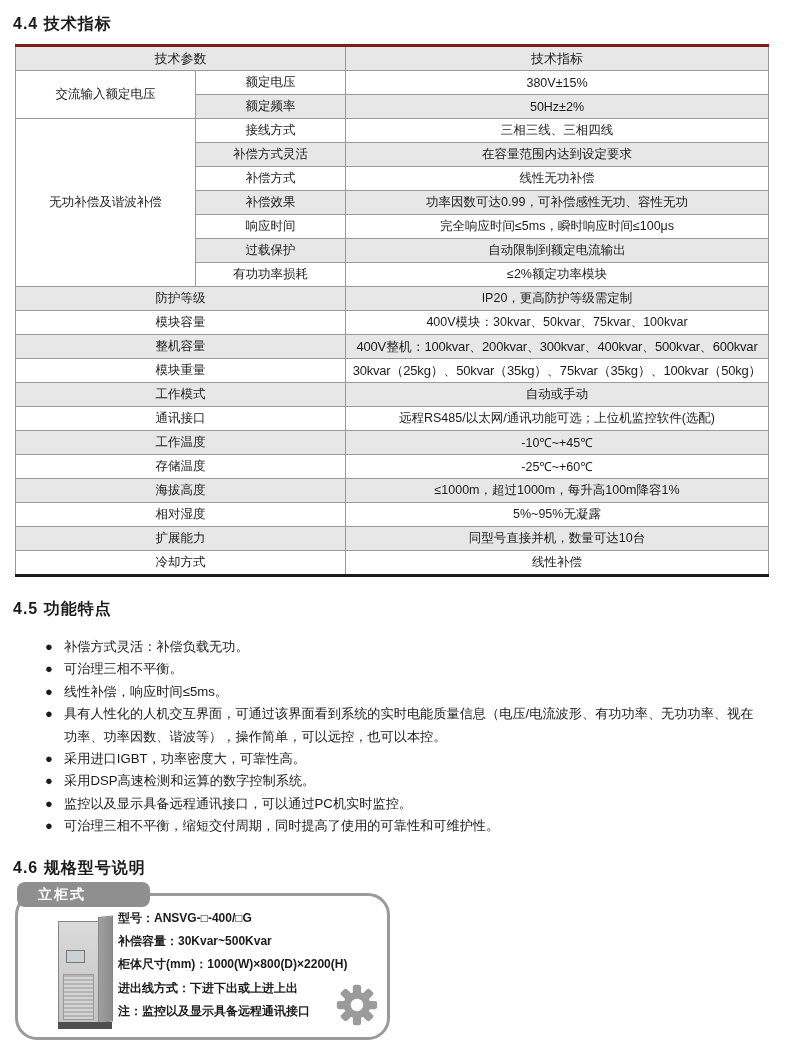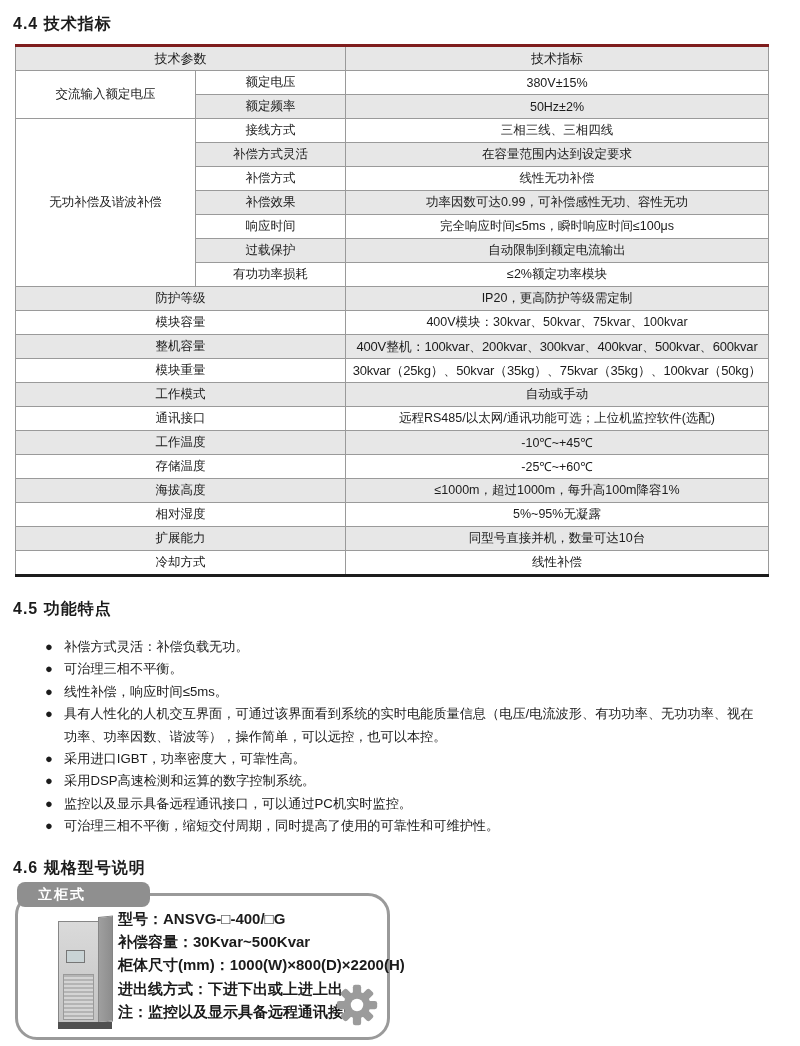--- a/index.html
+++ b/index.html
@@ -52,21 +52,21 @@
   .cab-front { position:absolute; left:0; top:4px; width:39px; height:101px;
                background:linear-gradient(180deg,#dadada,#c3c3c3); border:1px solid #868686; }
   .cab-screen{ position:absolute; left:8px; top:33px; width:17px; height:11px;
                background:#c9d3d5; border:1px solid #767676; }
   .cab-grille{ position:absolute; left:5px; top:57px; width:29px; height:44px;
                background:repeating-linear-gradient(180deg,#b4b4b4 0 2px,#d4d4d4 2px 4px);
                border:1px solid #9a9a9a; }
   .cab-base  { position:absolute; left:0; top:105px; width:54px; height:7px; background:#4f4f4f; }
   .spec-lines { position:absolute; left:100px; top:11px; width:262px; }
   .spec-lines .ln {
-    font-size:15px; font-weight:bold; line-height:23.2px; white-space:nowrap;
+    font-size:12px; font-weight:bold; line-height:23.2px; white-space:nowrap;
   }
   .gear { position:absolute; right:8px; bottom:6px; }
 </style>
 </head>
 <body>
 
 <div class="sec-title">4.4 技术指标</div>
 
 <table class="spec">
   <colgroup>

